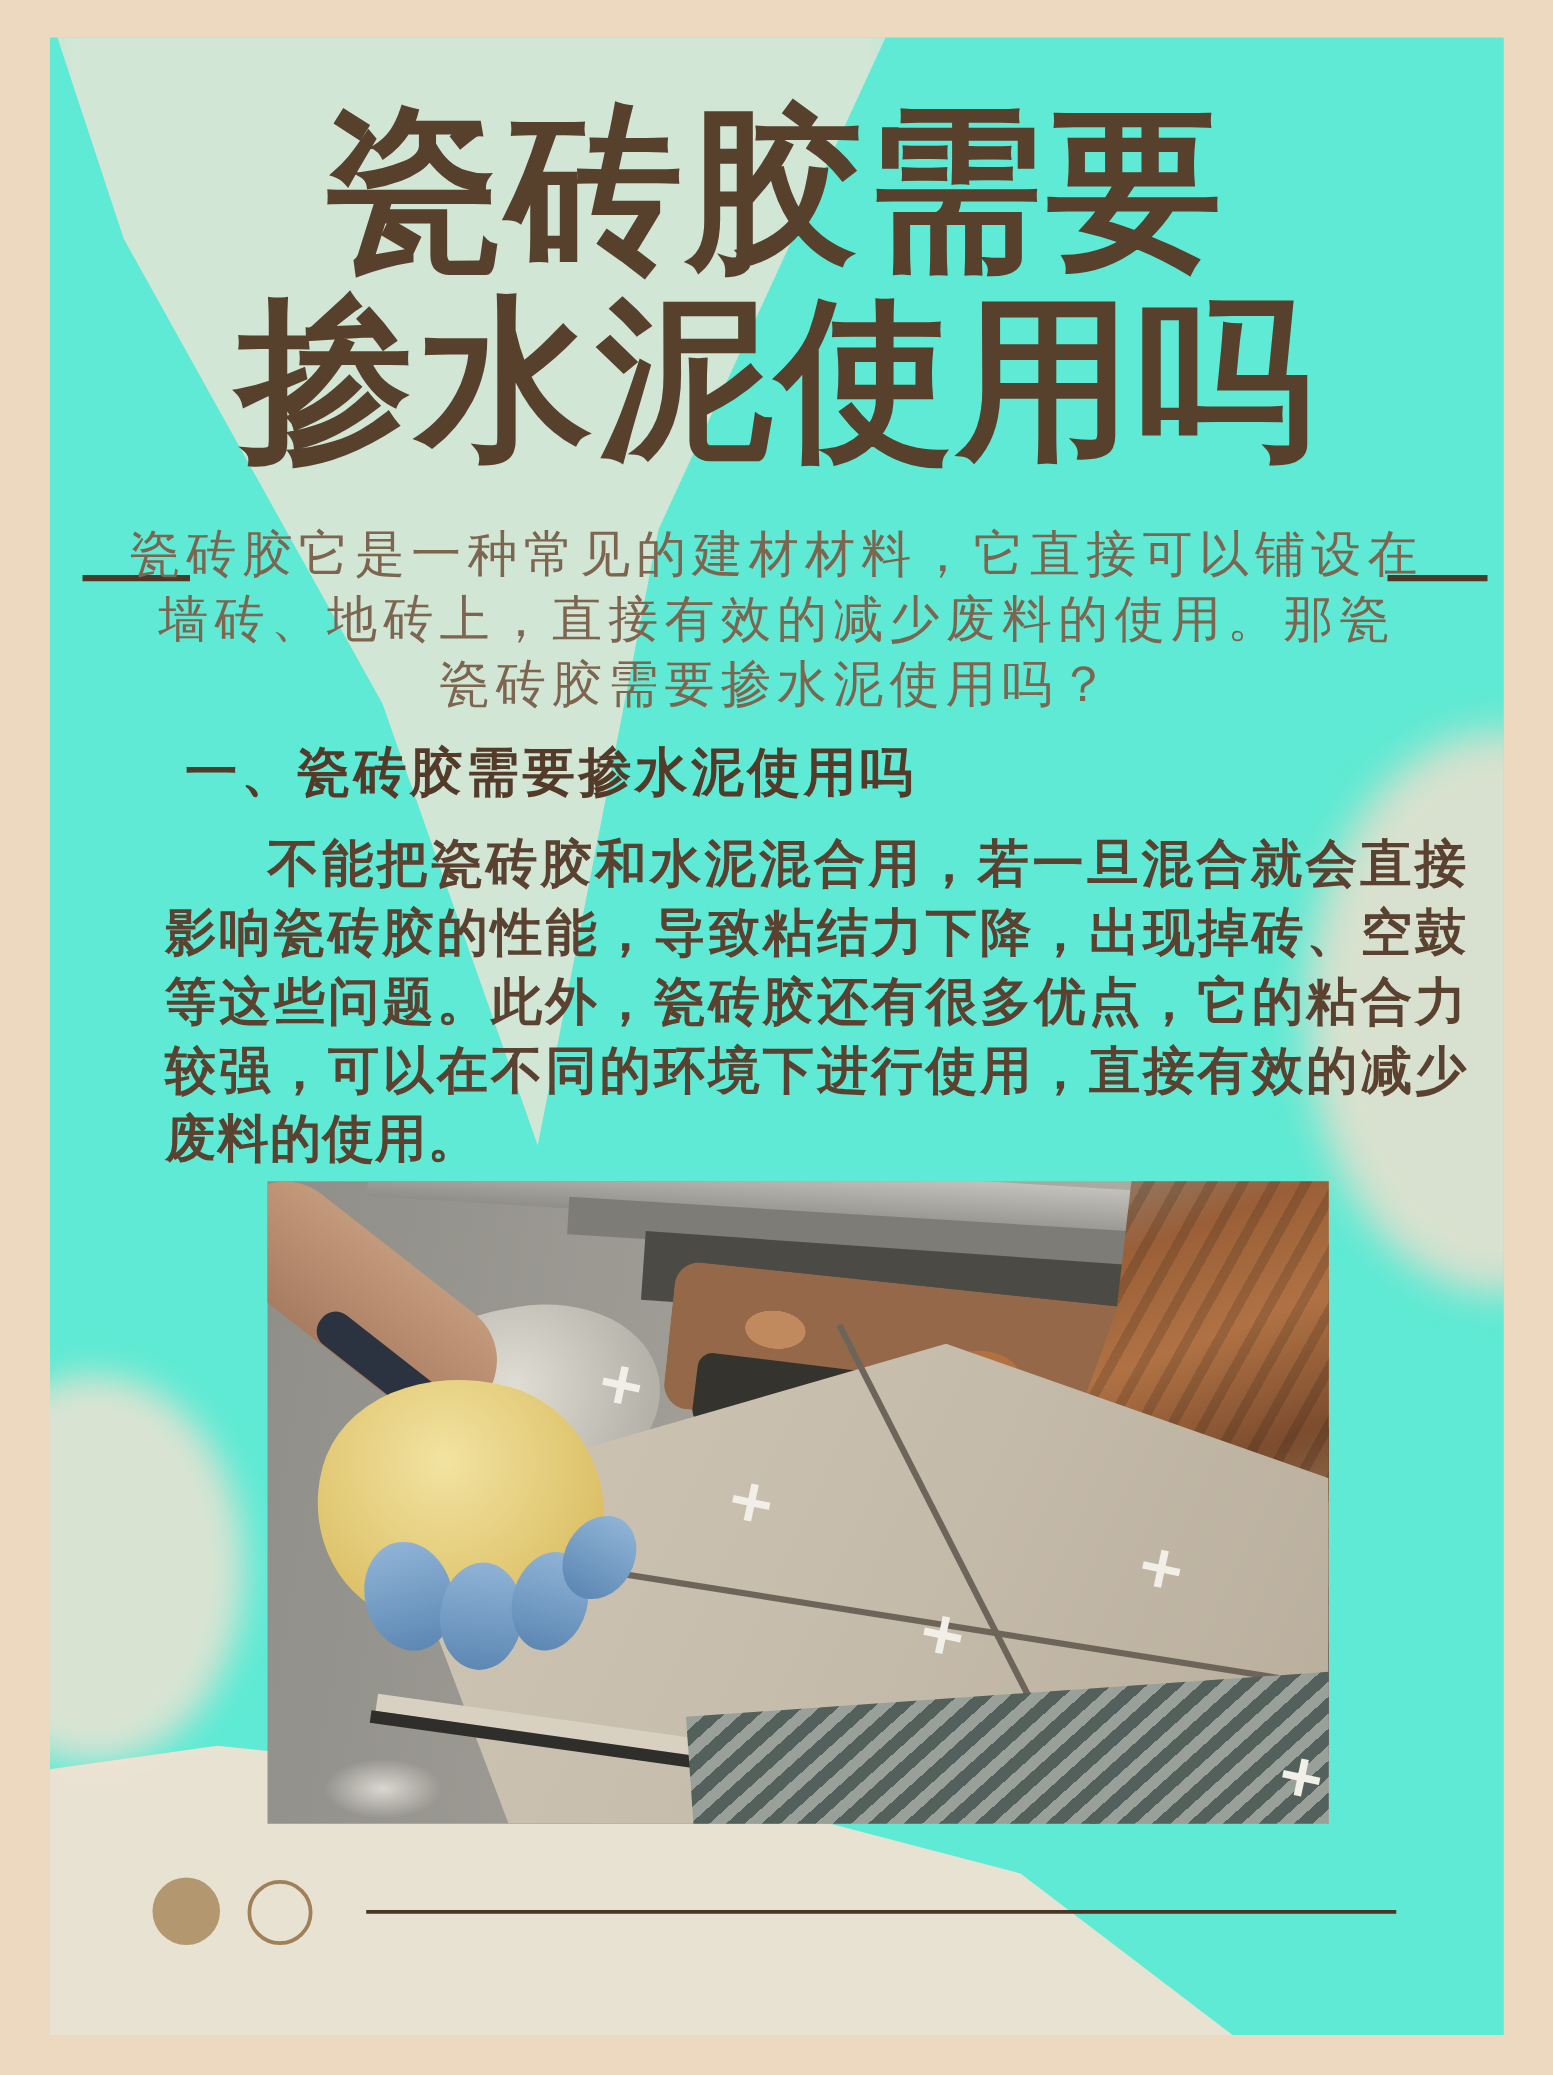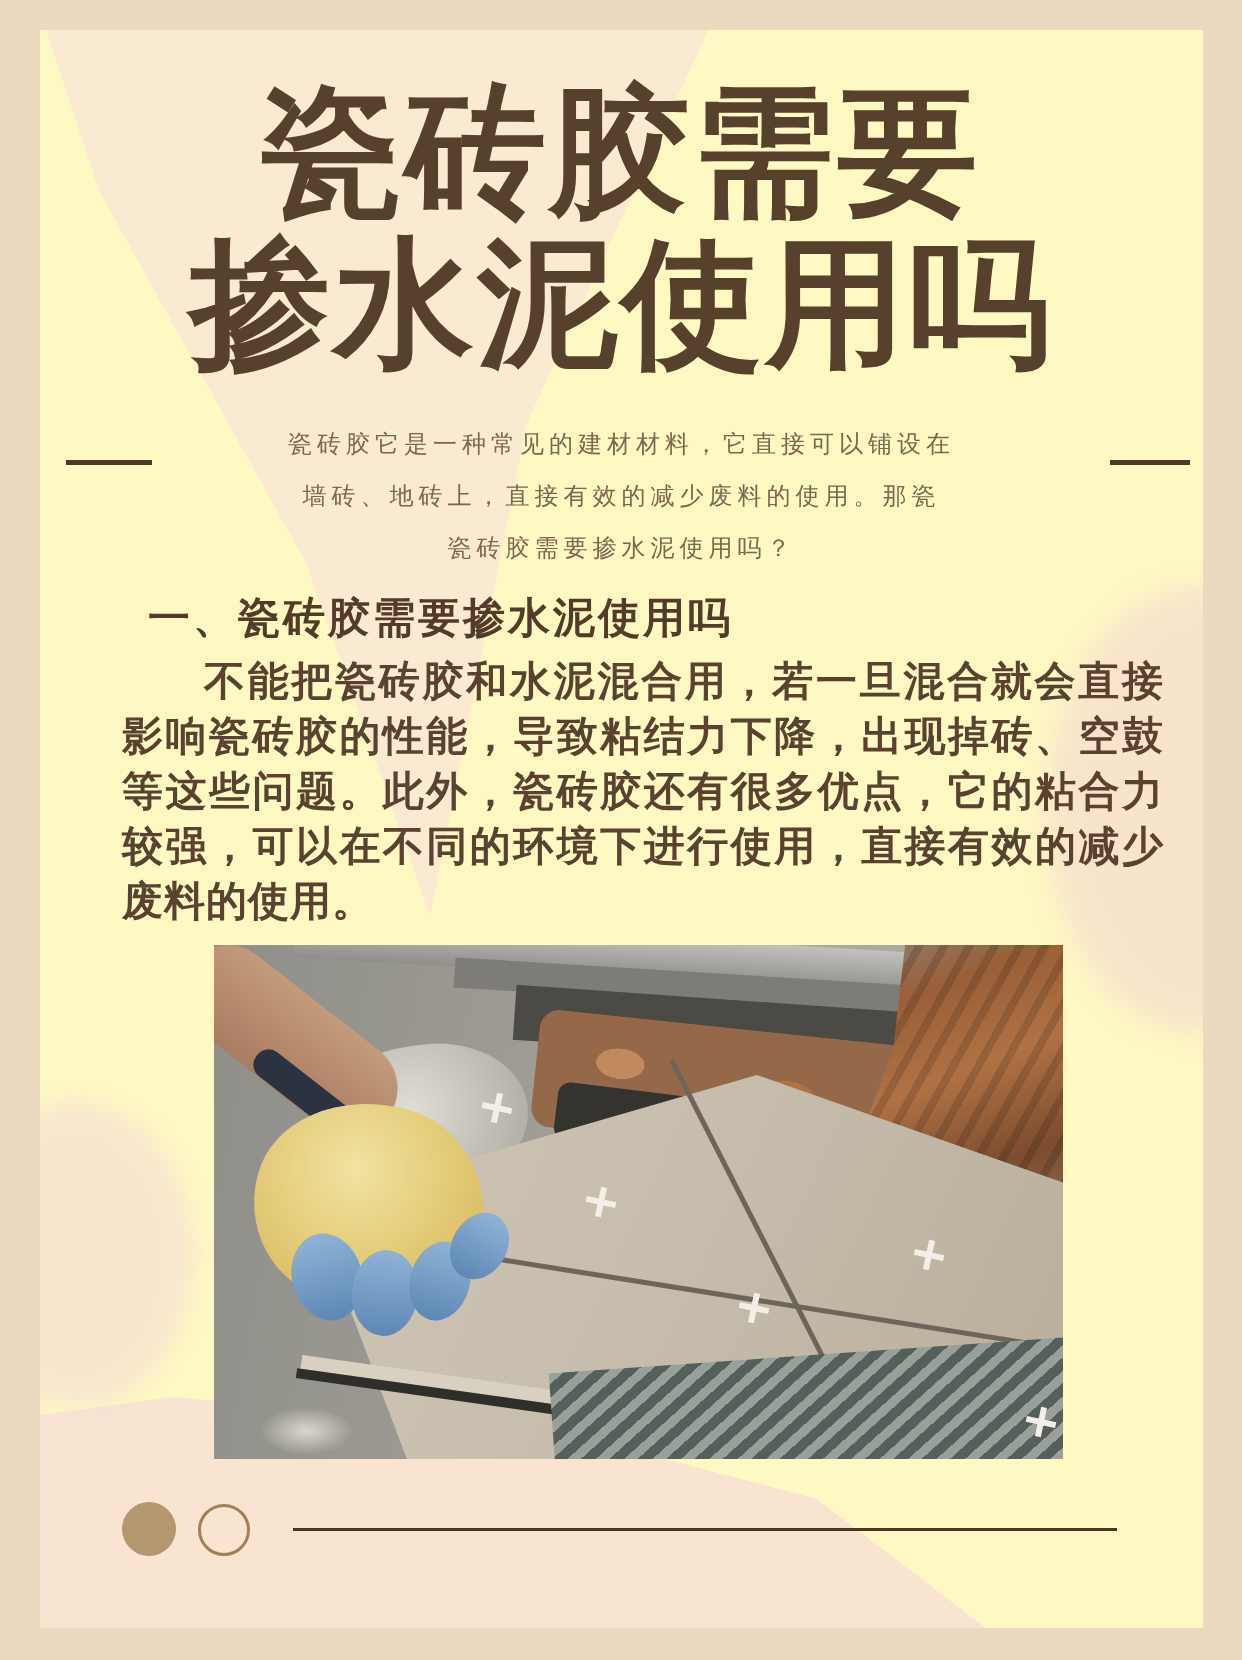--- a/index.html
+++ b/index.html
@@ -3,21 +3,21 @@
 <meta charset="utf-8">
 <style>
   html,body{margin:0;padding:0;}
   body{
     width:1242px;height:1660px;position:relative;overflow:hidden;
     background:#ecd9c0;
     font-family:"Liberation Sans",sans-serif;
   }
   .panel{
     position:absolute;left:40px;top:30px;width:1163px;height:1598px;
-    background:#fef9c3;overflow:hidden;
+    background:#5eead4;overflow:hidden;
   }
   
   .wash{position:absolute;pointer-events:none;}
   .wash-topleft{
     left:-10px;top:-25px;width:690px;height:930px;background:#f8e4d6;opacity:.75;
     clip-path:polygon(2% 2%,100% 0%,72% 45%,58% 98%,40% 60%,10% 20%);
     filter:blur(12px);
   }
   .wash-right{
     left:1005px;top:555px;width:310px;height:450px;background:#f7dfcd;opacity:.8;
@@ -39,31 +39,31 @@
     color:#58412c;letter-spacing:4px;
   }
   .title span{display:block;}
   
   .dash{position:absolute;height:5px;background:#4e3827;}
   .dash-left{left:26px;top:430px;width:86px;}
   .dash-right{left:1070px;top:430px;width:80px;}
   
   .intro{
     position:absolute;left:0;top:388px;width:100%;text-align:center;
-    color:#7d6550;font-size:24px;line-height:52px;letter-spacing:5px;font-weight:500;
+    color:#7d6550;font-size:40px;line-height:52px;letter-spacing:5px;font-weight:500;
   }
   
   .heading{
     position:absolute;left:96px;top:548px;margin:12px;
     font-family:"Liberation Serif",serif;font-weight:700;
     font-size:42px;color:#543b29;letter-spacing:3px;
   }
   
   .bodytext{
-    position:absolute;left:80px;top:622px;width:1042px;margin:2px;
+    position:absolute;left:80px;top:622px;width:1042px;margin:12px;
     font-family:"Liberation Serif",serif;font-weight:600;
     font-size:41px;line-height:55px;color:#5a4130;
     text-align:justify;text-indent:2em;letter-spacing:1px;
   }
   
   .photo{
     position:absolute;left:174px;top:915px;width:849px;height:514px;overflow:hidden;
     background:linear-gradient(100deg,#8f8e88 0%,#9b9992 30%,#a8a59d 55%,#b3b0a8 100%);
   }
   .photo *{position:absolute;}

